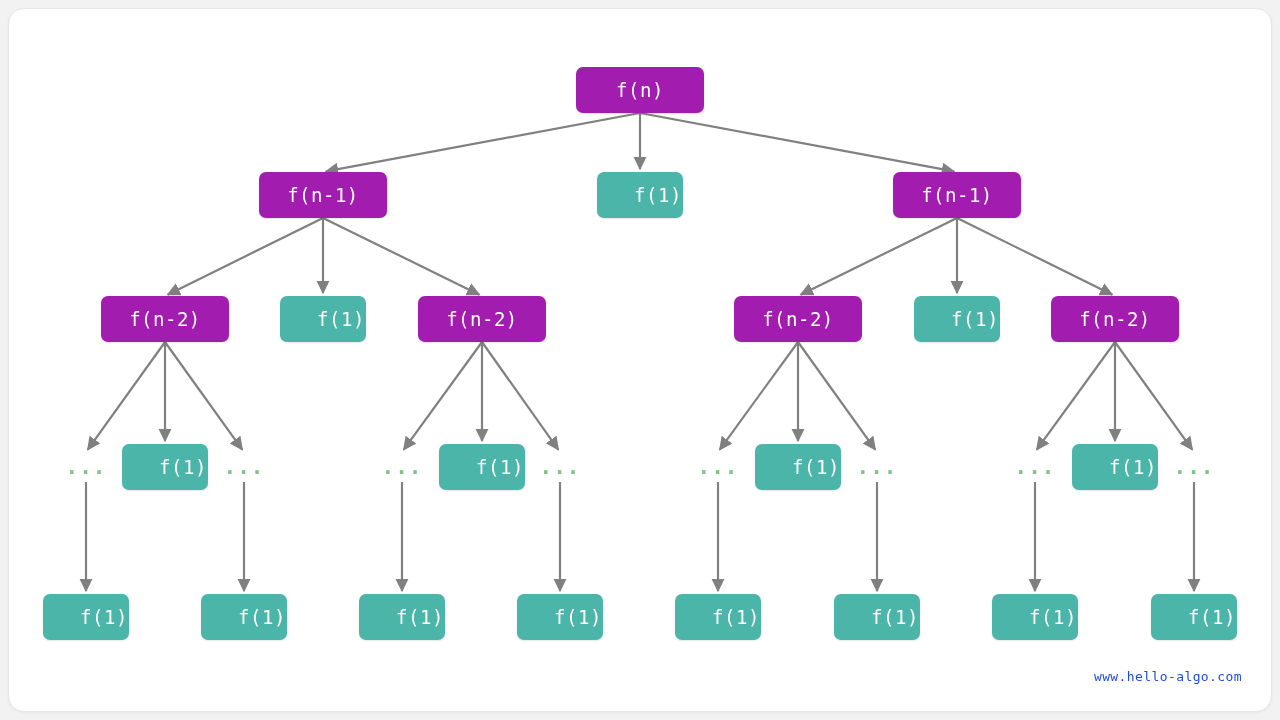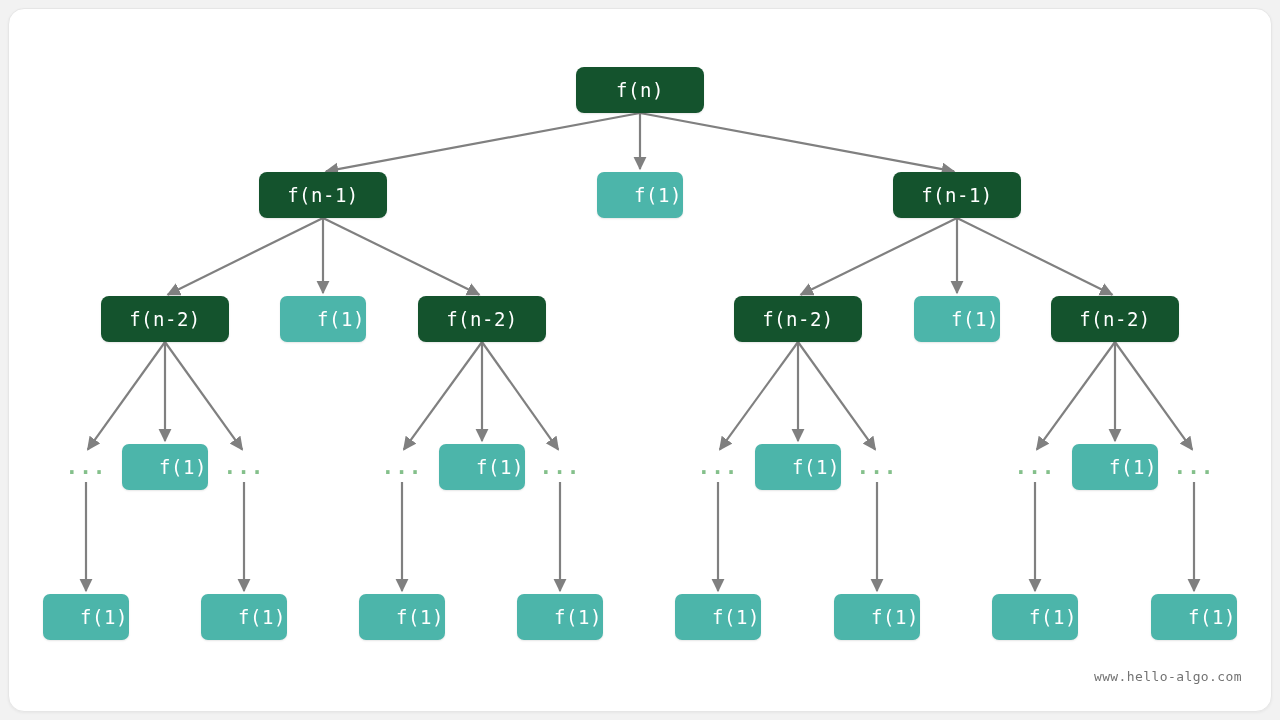--- a/index.html
+++ b/index.html
@@ -51,42 +51,42 @@
     font-family: "DejaVu Sans Mono", "Liberation Mono", monospace;
     font-size: 19px;
     letter-spacing: 0.5px;
     display: flex;
     align-items: center;
     justify-content: center;
     white-space: nowrap;
     box-shadow: 0 1px 2px rgba(0,0,0,0.10);
   }
 
-  .node.green  { background: #14532d; border-radius: 8px; }
+  .node.green  { background: #a21caf; }
   .node.teal   { background: #4cb5aa; padding-left: 36px; }
 
   .ellipsis {
     position: absolute;
     color: #84c08b;
     font-family: "DejaVu Sans Mono", "Liberation Mono", monospace;
     font-size: 21px;
     font-weight: bold;
     letter-spacing: 1px;
     display: flex;
     align-items: center;
     justify-content: center;
     white-space: nowrap;
     background: transparent;
   }
 
   #watermark {
     position: absolute;
     right: 38px;
     bottom: 36px;
-    color: #737373;
+    color: #1d4ed8;
     font-family: "DejaVu Sans Mono", "Liberation Mono", monospace;
     font-size: 13px;
     letter-spacing: 0.4px;
     white-space: nowrap;
   }
 </style>
 </head>
 <body>
 
 <div id="canvas">

